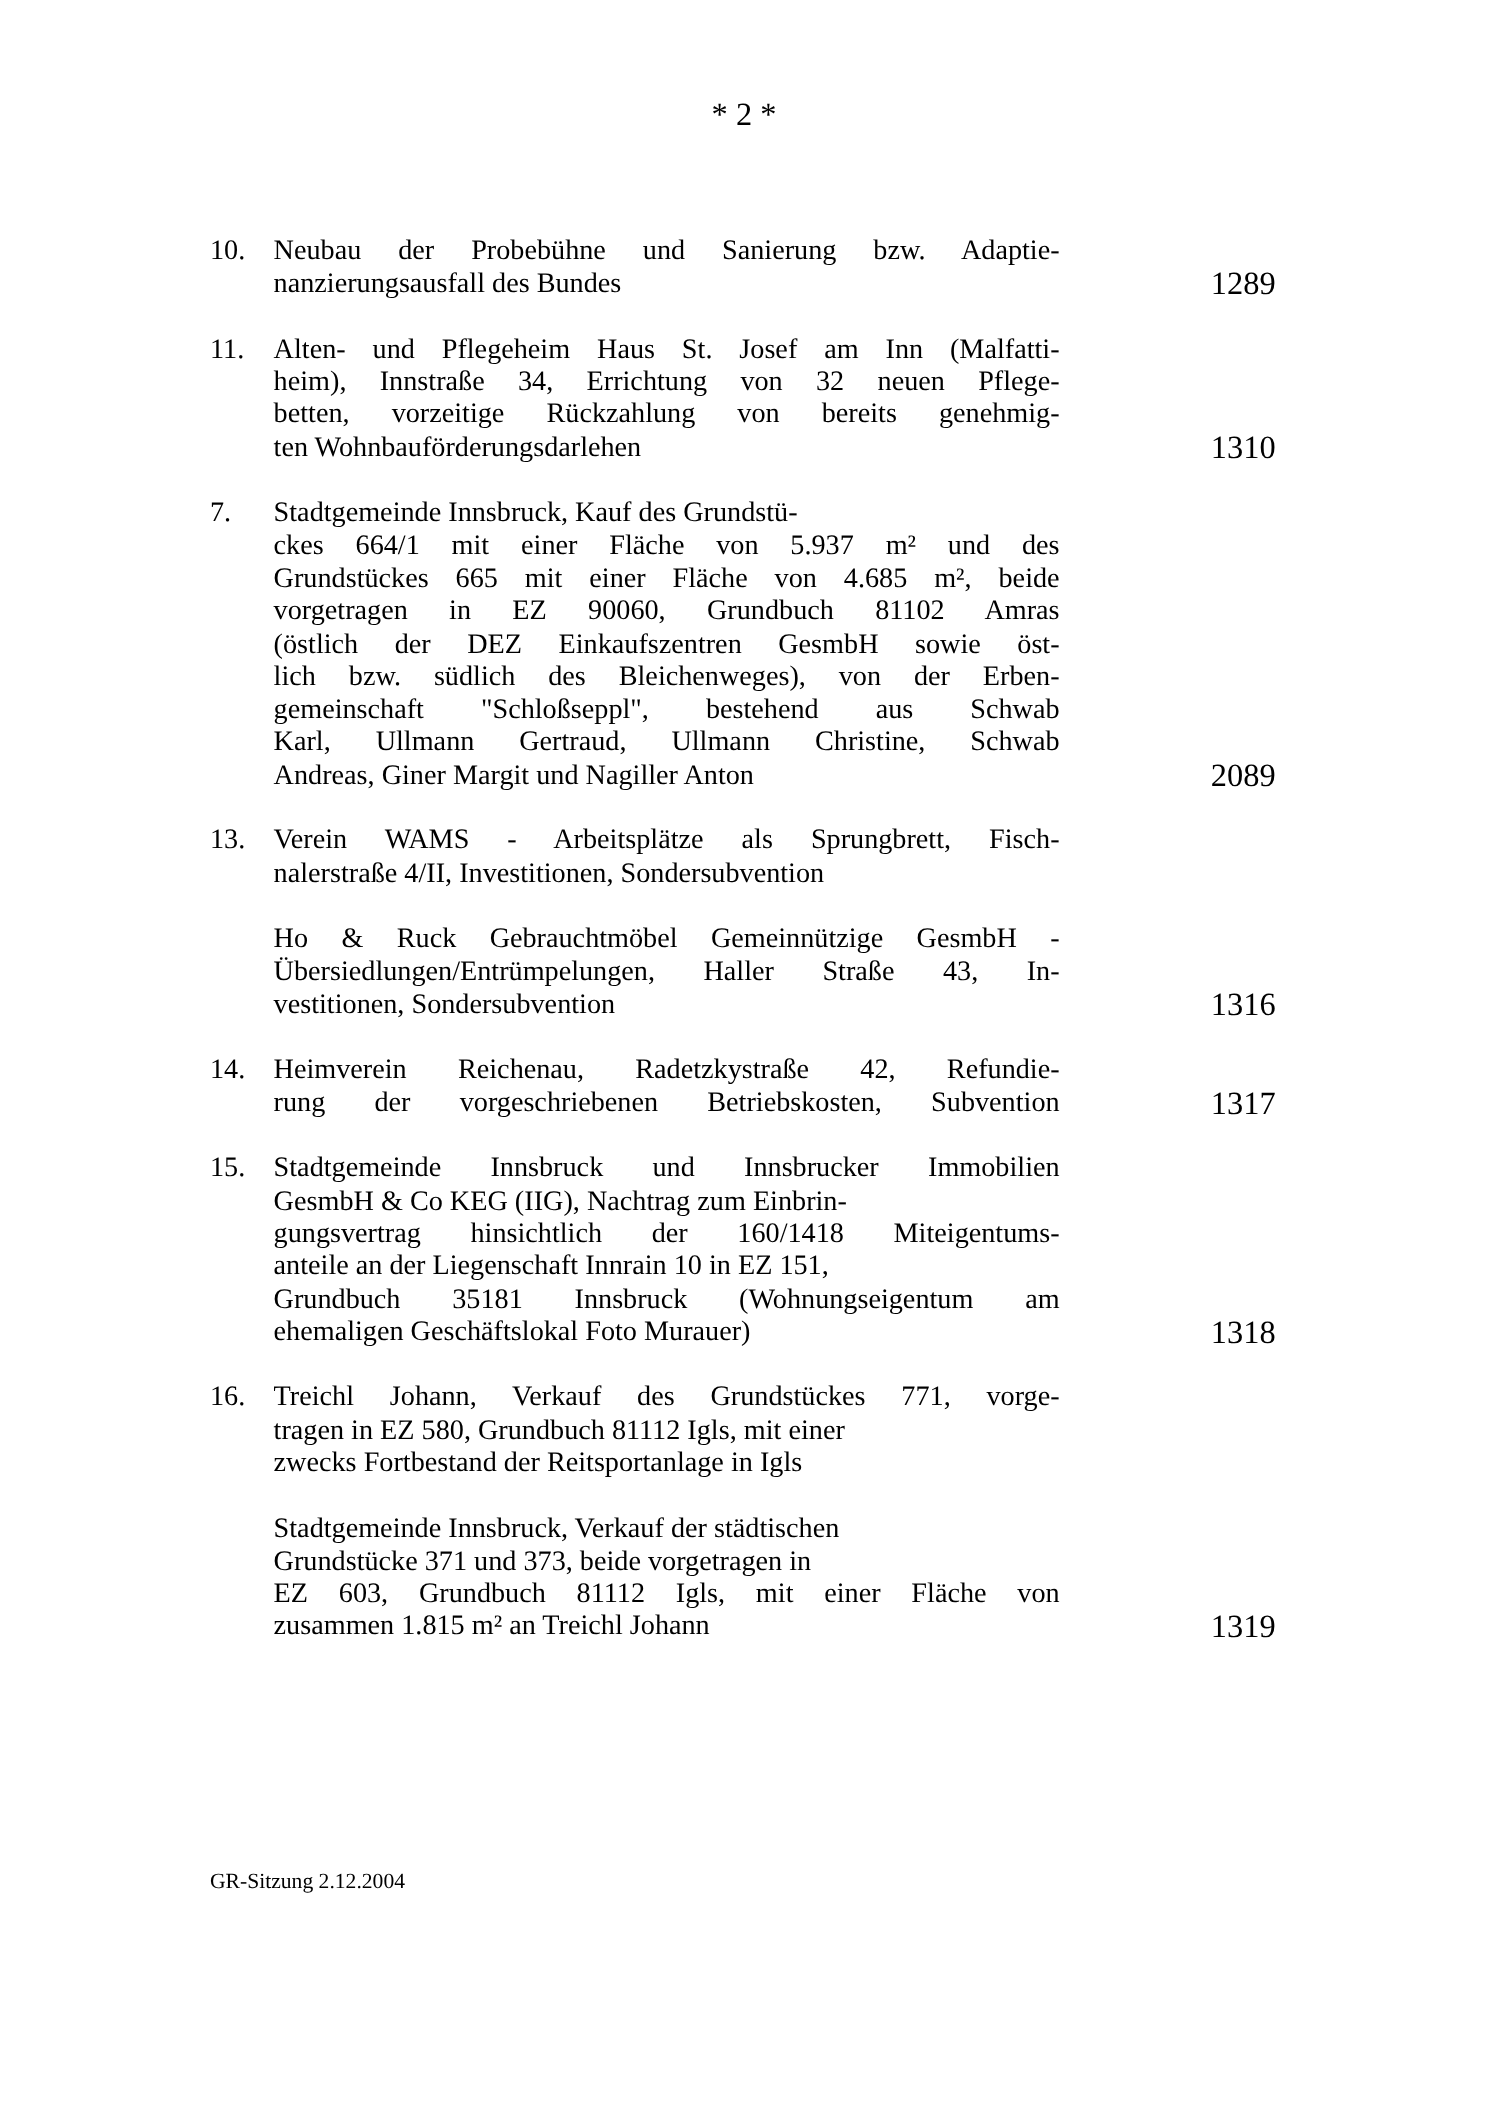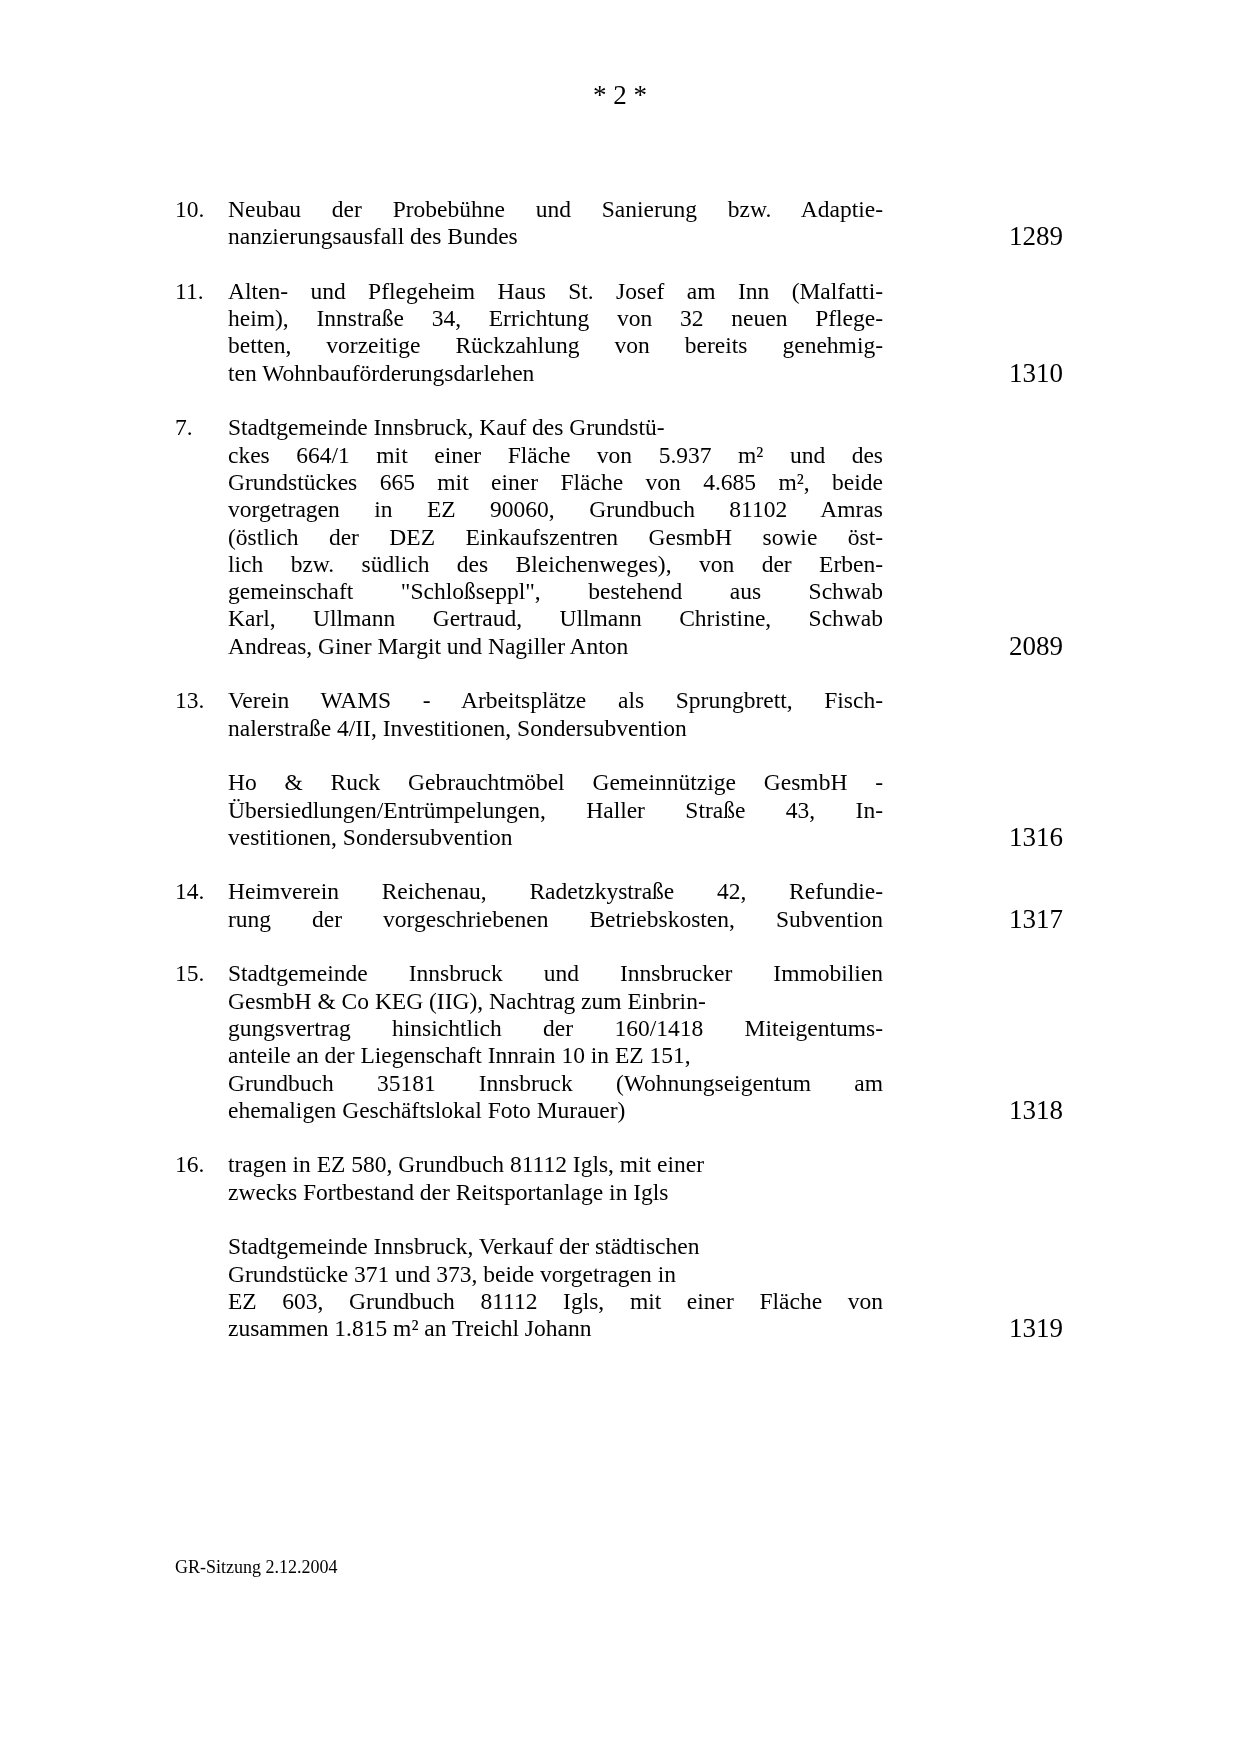--- a/index.html
+++ b/index.html
@@ -141,20 +141,21 @@
           <div class="line">gungsvertrag hinsichtlich der 160/1418 Miteigentums-</div>
           <div class="line left">anteile an der Liegenschaft Innrain 10 in EZ 151,</div>
           <div class="line">Grundbuch 35181 Innsbruck (Wohnungseigentum am</div>
           <div class="line left">ehemaligen Geschäftslokal Foto Murauer)</div>
         </div>
         <div class="page-cell">1318</div>
       </div>
       <div class="para-row">
         <div class="num-cell">16.</div>
         <div class="text-cell">
+          <div class="line">Treichl Johann, Verkauf des Grundstückes 771, vorge-</div>
           <div class="line left">tragen in EZ 580, Grundbuch 81112 Igls, mit einer</div>
           <div class="line left">zwecks Fortbestand der Reitsportanlage in Igls</div>
         </div>
         <div class="page-cell"></div>
       </div>
       <div class="para-row">
         <div class="num-cell"></div>
         <div class="text-cell">
           <div class="line left">Stadtgemeinde Innsbruck, Verkauf der städtischen</div>
           <div class="line left">Grundstücke 371 und 373, beide vorgetragen in</div>

